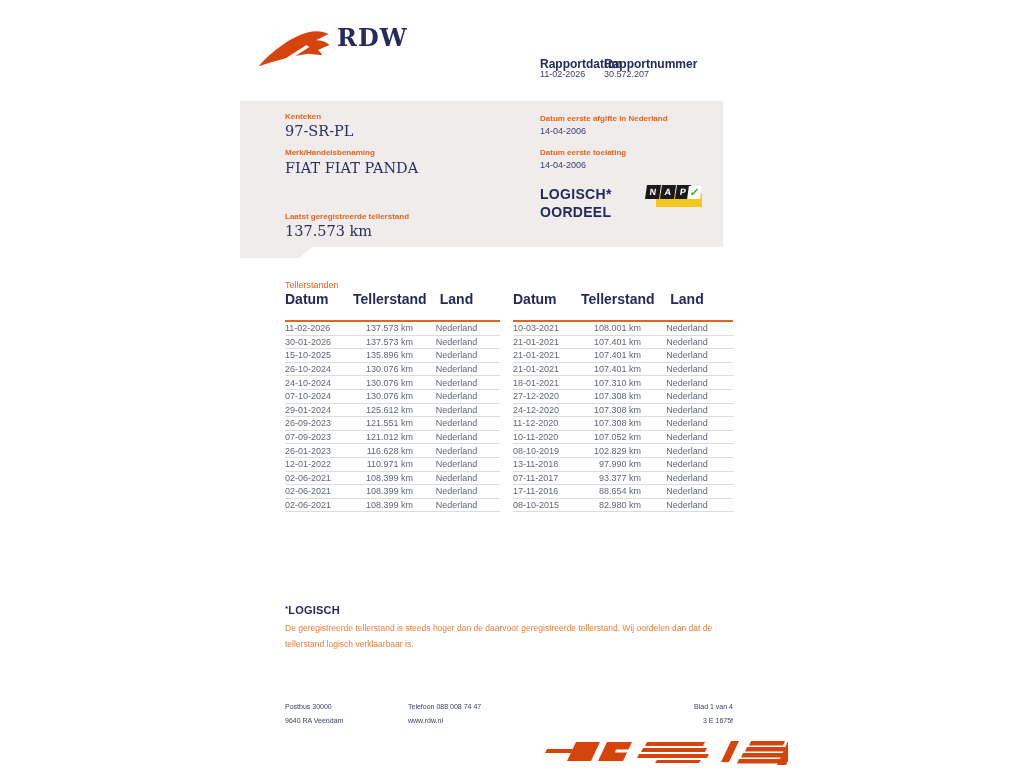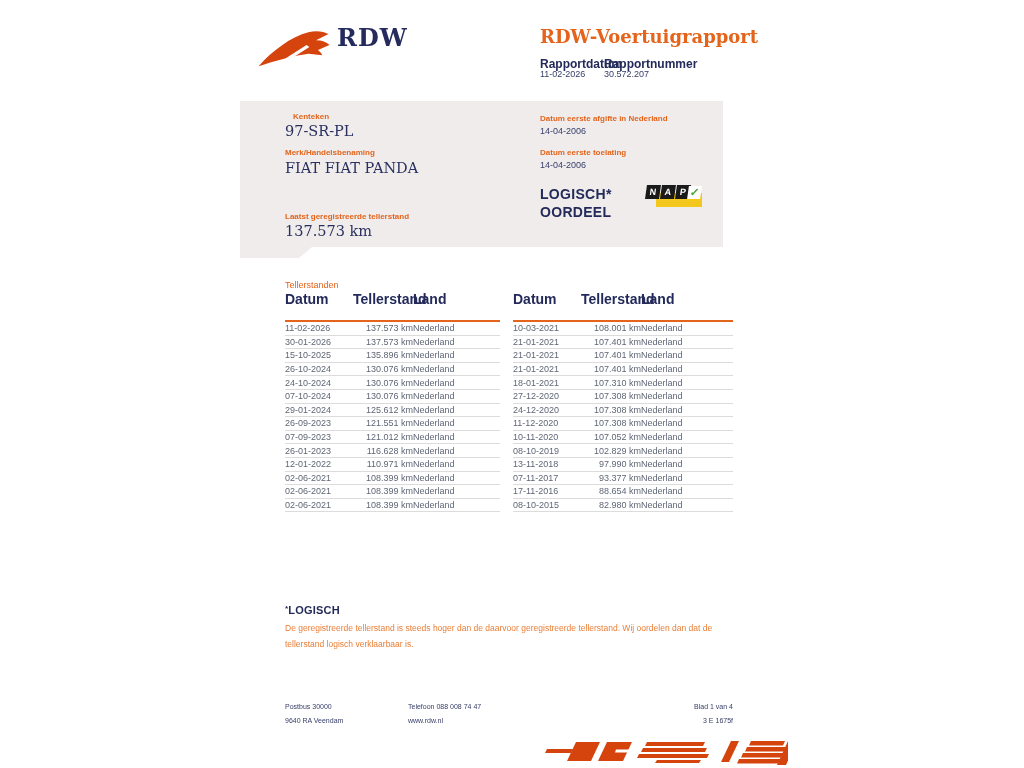--- a/index.html
+++ b/index.html
@@ -38,52 +38,51 @@
 
   
   .section-title { font-size:9px; font-weight:normal; color:#E4641C; }
   .vtable { position:absolute; top:291px; }
   .vtable .thead { display:flex; font-size:14px; font-weight:bold; color:#232A5A;
                    padding-bottom:13px; border-bottom:2px solid #E4641C; }
   .trow { display:flex; align-items:center; font-size:9px; color:#5F6675;
           height:13.6px; border-bottom:1px solid #DCDCDC; }
   .c-datum { width:68px; text-align:left; }
   .c-stand { width:60px; text-align:right; }
-  .c-land  { flex:1; text-align:left; }
+  .c-land  { flex:1; text-align:center; }
 
   
   .fn-title { font-size:11px; font-weight:800; color:#232A5A; letter-spacing:0.2px; }
   .fn-text  { font-size:8.5px; color:#E97E36; line-height:16px; width:432px; }
 
   
   .ft { font-size:7px; color:#39406B; line-height:14px; }
   .ft-right { text-align:right; }
 </style>
 </head>
 <body>
 
 <div class="page">
 
   <svg class="abs" style="left:256px; top:24px;" width="78" height="46" viewBox="0 0 80 48">
     <path fill="#D6440E" d="M2 44 C16 28 36 13 54 8.5 C62 6.5 70 7.5 75 10.5 L62 17 C68 17 73 19 76 22 L64 27 C66 28.5 67.5 30.5 68.5 32.5 L54 31 C38 33 17 39 2 44 Z"></path>
     <path fill="#FFFFFF" d="M30 36 L52 22 L55 24 L33 38 Z"></path>
   </svg>
   <div class="abs rdw-wordmark" style="left:337px; top:23px;">RDW</div>
 
-  <div class="abs doc-title" style="left:540px; top:26px;">RDW-Voertuigrapport</div>
 
   <div class="abs hlbl" style="left:540px; top:57px;">Rapportdatum</div>
   <div class="abs hlbl" style="left:604px; top:57px;">Rapportnummer</div>
   <div class="abs hval" style="left:540px; top:69px;">11-02-2026</div>
   <div class="abs hval" style="left:604px; top:69px;">30.572.207</div>
 
   <div class="abs card" style="left:240px; top:101px; width:483px; height:146px;"></div>
   <div class="abs card-tab" style="left:240px; top:247px; width:72px; height:11px;"></div>
 
-  <div class="abs olbl" style="left:293px; top:112px;">Kenteken</div>
+  <div class="abs olbl" style="left:285px; top:112px;">Kenteken</div>
   <div class="abs bigval" style="left:285px; top:123px;">97-SR-PL</div>
 
   <div class="abs olbl" style="left:285px; top:148px;">Merk/Handelsbenaming</div>
   <div class="abs bigval" style="left:285px; top:160px;">FIAT FIAT PANDA</div>
 
   <div class="abs olbl" style="left:285px; top:212px;">Laatst geregistreerde tellerstand</div>
   <div class="abs bigval" style="left:285px; top:223px;">137.573 km</div>
 
   <div class="abs olbl" style="left:540px; top:114px;">Datum eerste afgifte in Nederland</div>
   <div class="abs smval" style="left:540px; top:126px;">14-04-2006</div>

